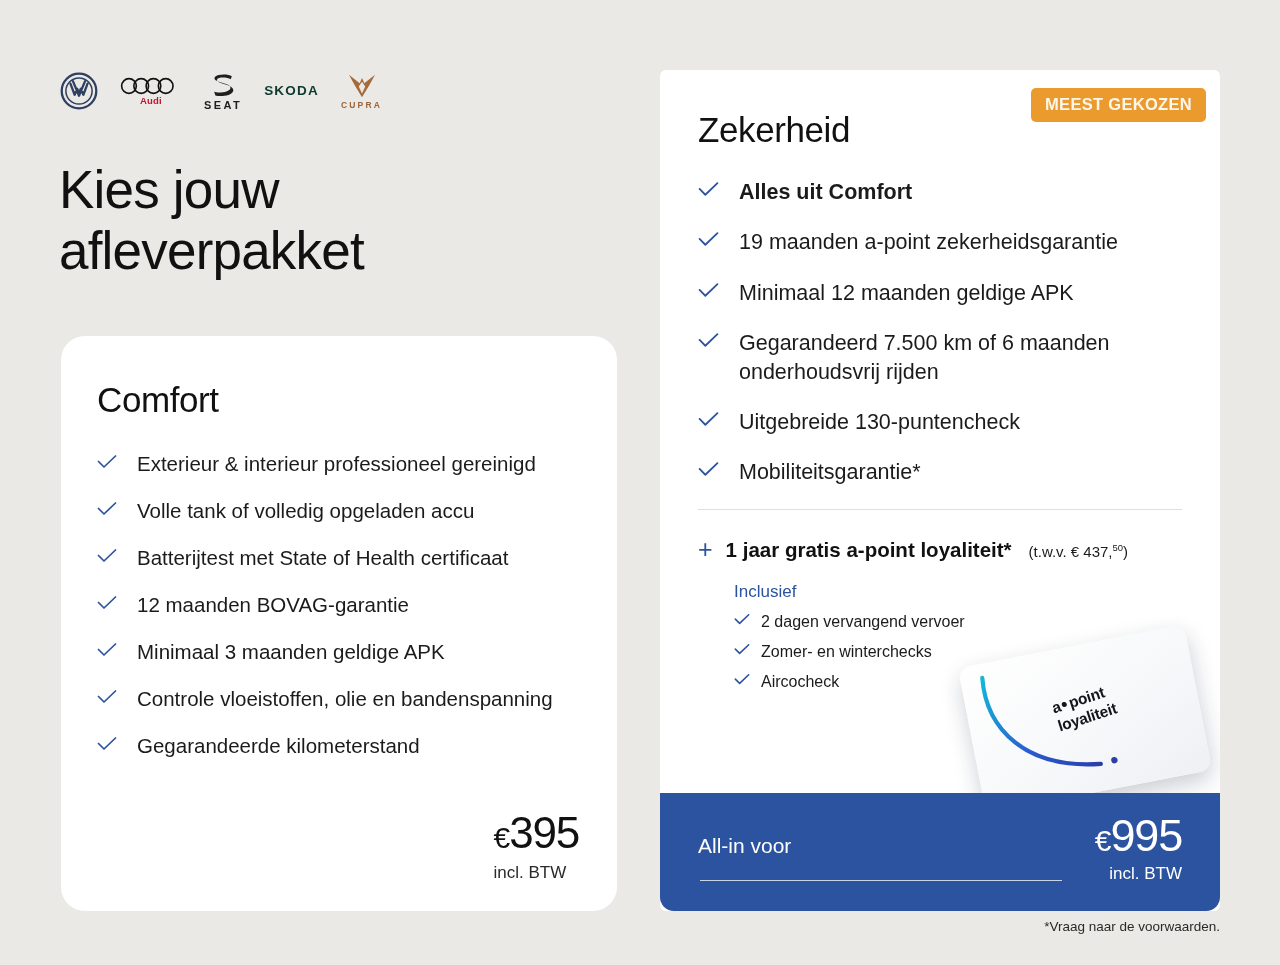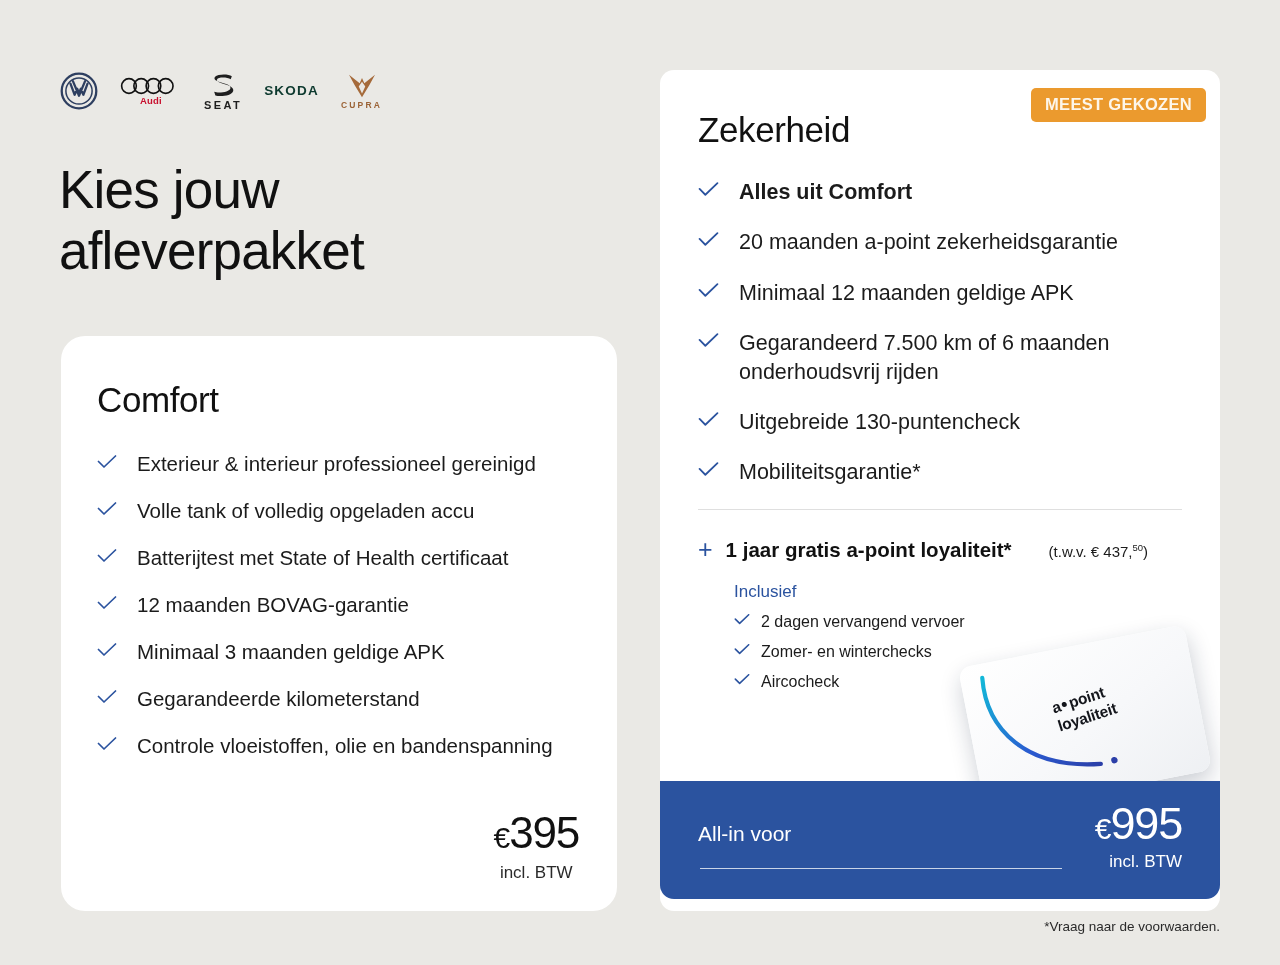--- a/index.html
+++ b/index.html
@@ -79,21 +79,21 @@
     width: 556px;
     height: 575px;
     padding: 44px 40px 0 36px;
   }
 
   .card-zekerheid {
     left: 660px;
     top: 70px;
     width: 560px;
     height: 841px;
-    border-radius: 14px;
+    border-radius: 6px;
     overflow: hidden;
   }
   .zeker-body { padding: 40px 38px 0 38px; position: relative; height: 100%; }
 
   .card-title {
     font-size: 34px;
     font-weight: 400;
     letter-spacing: -0.4px;
     color: #111;
   }
@@ -157,21 +157,21 @@
     top: 1px;
   }
   .plus-title {
     font-size: 20.5px;
     font-weight: bold;
     color: #111;
   }
   .plus-value {
     font-size: 15px;
     color: #1b1b1b;
-    margin-left: 24px;
+    margin-left: 4px;
     white-space: nowrap;
   }
   .plus-value sup { font-size: 9.5px; vertical-align: super; }
 
   .inclusief-label {
     color: #2b539f;
     font-size: 17px;
     margin: 20px 0 9px 36px;
   }
   .sub-list { list-style: none; margin-left: 36px; }
@@ -212,40 +212,40 @@
     border-radius: 50%;
     vertical-align: middle;
     margin: 0 2px 3px 2px;
   }
 
   
   .price-comfort {
     position: absolute;
     right: 38px;
     bottom: 28px;
-    text-align: center;
+    text-align: left;
   }
   .price-amount {
     font-size: 44px;
     font-weight: 400;
     letter-spacing: -1.2px;
     line-height: 1;
     color: #111;
   }
   .price-amount .cur { font-size: 30px; letter-spacing: -1px; }
   .price-note {
     font-size: 17px;
     color: #2a2a2a;
     margin-top: 8px;
   }
 
   .price-bar {
     position: absolute;
     left: 0;
-    bottom: 12px;
+    bottom: 0;
     width: 100%;
     height: 118px;
     background: #2b539f;
     border-radius: 0 0 14px 14px;
     padding: 0 38px;
     z-index: 8;
   }
   .price-bar-inner {
     position: relative;
     height: 100%;
@@ -364,27 +364,27 @@
     <li class="feat-item">
       <svg class="check" width="20" height="14" viewBox="0 0 20 14">
         <path d="M1.5 6.5 L7 12 L18.5 1" fill="none" stroke="#2b539f" stroke-width="1.7" stroke-linecap="round" stroke-linejoin="round"></path>
       </svg>
       <span class="feat-text">Minimaal 3 maanden geldige APK</span>
     </li>
     <li class="feat-item">
       <svg class="check" width="20" height="14" viewBox="0 0 20 14">
         <path d="M1.5 6.5 L7 12 L18.5 1" fill="none" stroke="#2b539f" stroke-width="1.7" stroke-linecap="round" stroke-linejoin="round"></path>
       </svg>
+      <span class="feat-text">Controle vloeistoffen, olie en bandenspanning</span>
+    </li>
+    <li class="feat-item">
+      <svg class="check" width="20" height="14" viewBox="0 0 20 14">
+        <path d="M1.5 6.5 L7 12 L18.5 1" fill="none" stroke="#2b539f" stroke-width="1.7" stroke-linecap="round" stroke-linejoin="round"></path>
+      </svg>
       <span class="feat-text">Gegarandeerde kilometerstand</span>
-    </li>
-    <li class="feat-item">
-      <svg class="check" width="20" height="14" viewBox="0 0 20 14">
-        <path d="M1.5 6.5 L7 12 L18.5 1" fill="none" stroke="#2b539f" stroke-width="1.7" stroke-linecap="round" stroke-linejoin="round"></path>
-      </svg>
-      <span class="feat-text">Controle vloeistoffen, olie en bandenspanning</span>
     </li>
   </ul>
 
   <div class="price-comfort">
     <div class="price-amount">
       <span class="cur">€</span><span>395</span>
     </div>
     <div class="price-note">incl. BTW</div>
   </div>
 </section>
@@ -400,21 +400,21 @@
       <li class="feat-item">
         <svg class="check" width="21" height="15" viewBox="0 0 20 14">
           <path d="M1.5 6.5 L7 12 L18.5 1" fill="none" stroke="#2b539f" stroke-width="1.7" stroke-linecap="round" stroke-linejoin="round"></path>
         </svg>
         <span class="feat-text">Alles uit Comfort</span>
       </li>
       <li class="feat-item">
         <svg class="check" width="21" height="15" viewBox="0 0 20 14">
           <path d="M1.5 6.5 L7 12 L18.5 1" fill="none" stroke="#2b539f" stroke-width="1.7" stroke-linecap="round" stroke-linejoin="round"></path>
         </svg>
-        <span class="feat-text">20 maanden a-point zekerheidsgarantie</span>
+        <span class="feat-text">19 maanden a-point zekerheidsgarantie</span>
       </li>
       <li class="feat-item">
         <svg class="check" width="21" height="15" viewBox="0 0 20 14">
           <path d="M1.5 6.5 L7 12 L18.5 1" fill="none" stroke="#2b539f" stroke-width="1.7" stroke-linecap="round" stroke-linejoin="round"></path>
         </svg>
         <span class="feat-text">Minimaal 12 maanden geldige APK</span>
       </li>
       <li class="feat-item">
         <svg class="check" width="21" height="15" viewBox="0 0 20 14">
           <path d="M1.5 6.5 L7 12 L18.5 1" fill="none" stroke="#2b539f" stroke-width="1.7" stroke-linecap="round" stroke-linejoin="round"></path>

